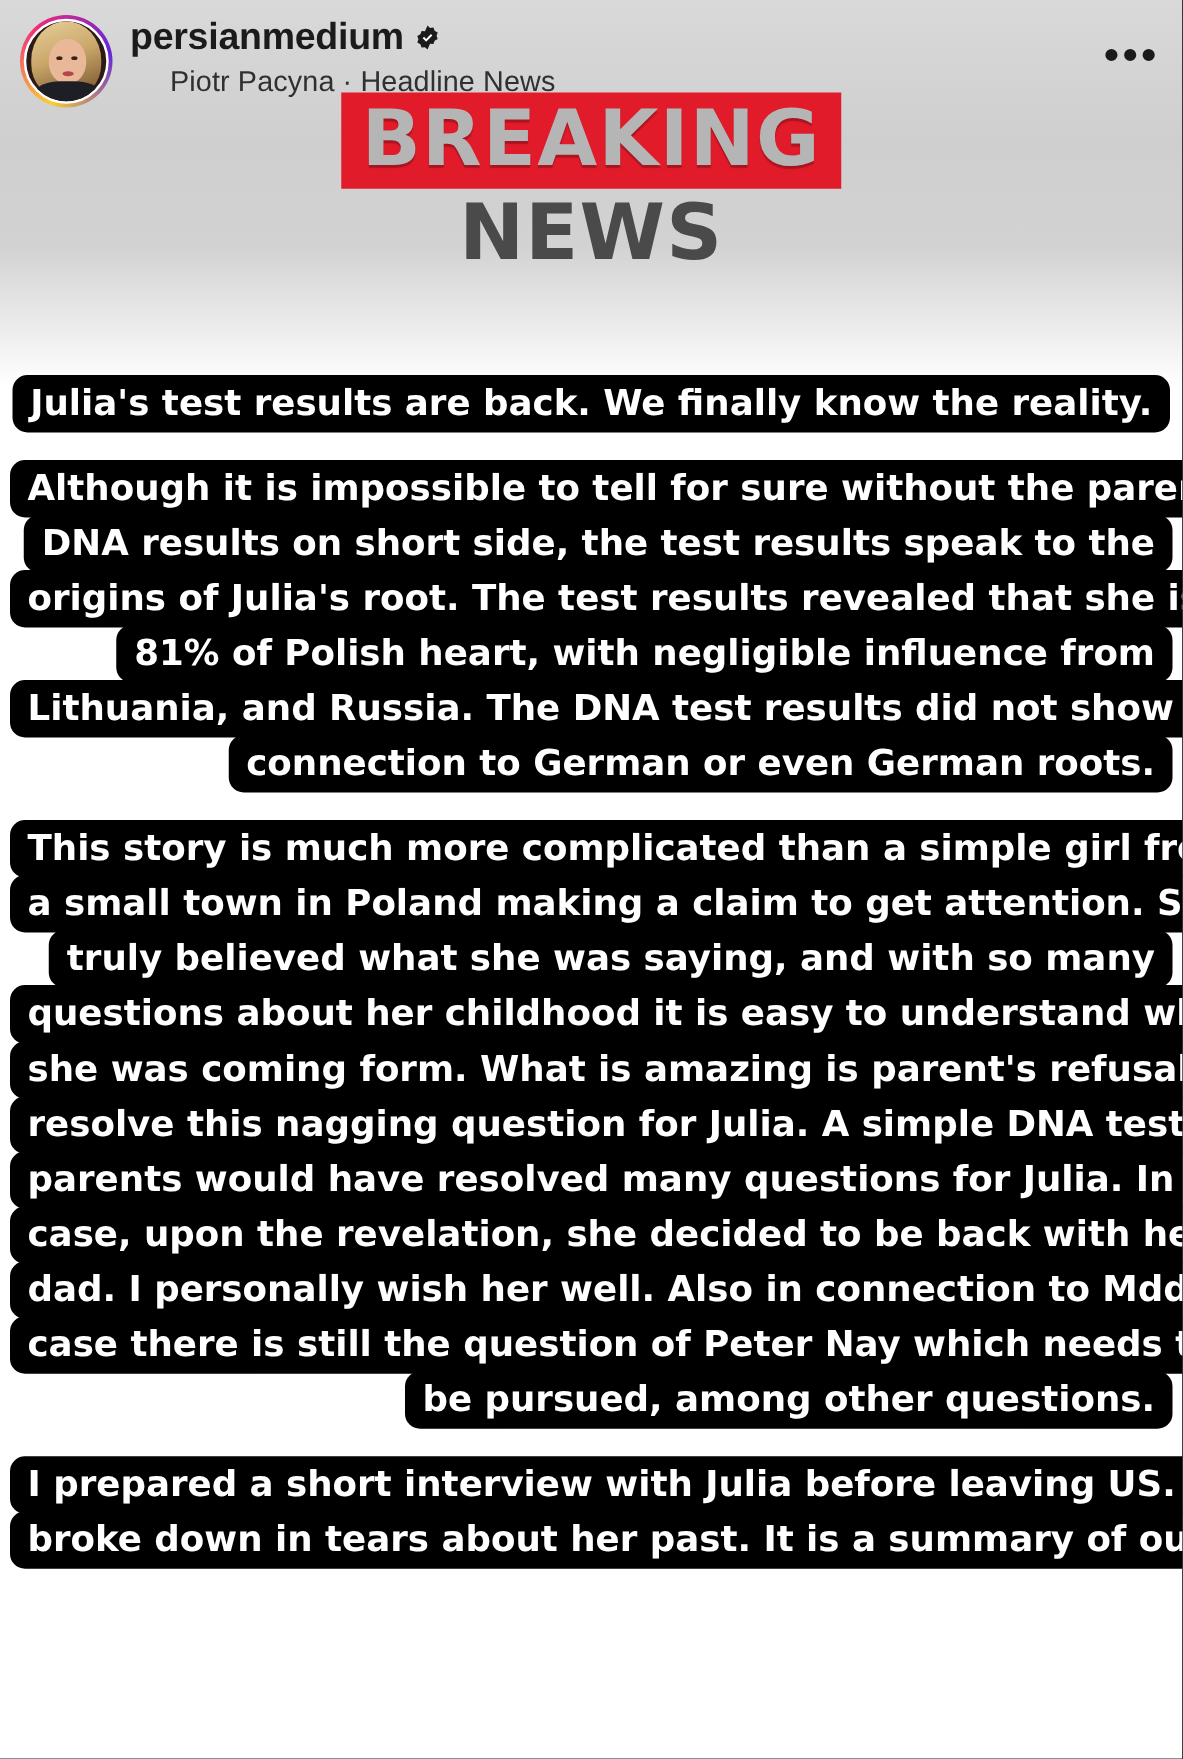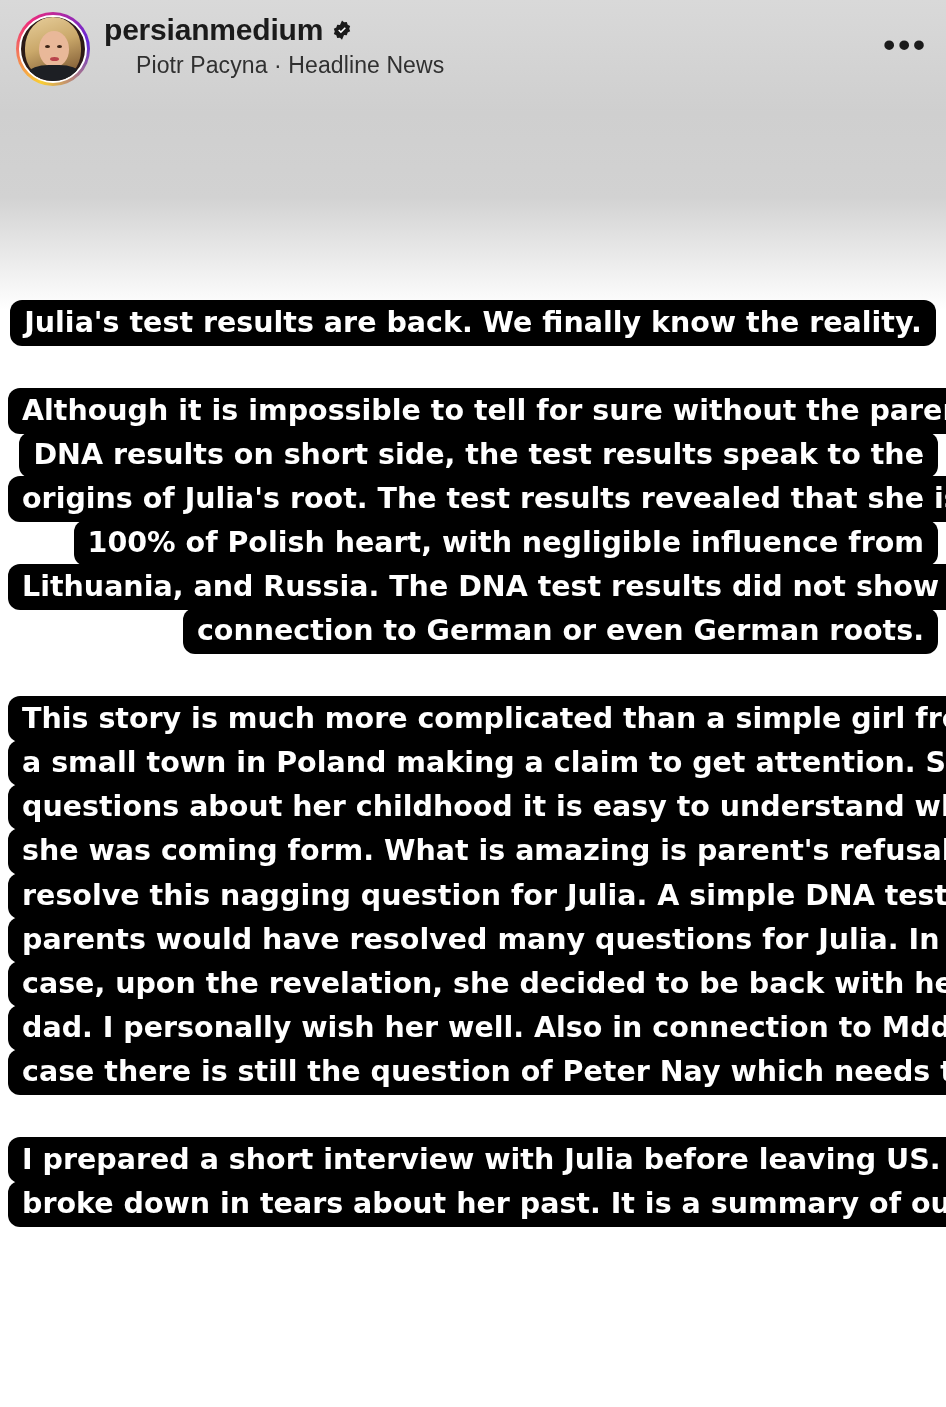--- a/index.html
+++ b/index.html
@@ -172,21 +172,21 @@
   .captions {
     position: absolute;
     top: 300px;
     left: 0;
     right: 0;
     padding: 0 8px;
     box-sizing: border-box;
     z-index: 10;
   }
   .cap-block {
-    margin-bottom: 44px;
+    margin-bottom: 24px;
   }
   .cap-block:last-child { margin-bottom: 0; }
   .cap-line {
     display: block;
     width: fit-content;
     max-width: 100%;
     background: #000;
     color: #fff;
     font-family: "DejaVu Sans", sans-serif;
     font-weight: 700;
@@ -226,43 +226,51 @@
           <path fill="#1b1b1b" d="M12 1.5l2.2 2.1 3-.3 1 2.9 2.7 1.4-1 2.9 1 2.9-2.7 1.4-1 2.9-3-.3L12 22.5l-2.2-2.1-3 .3-1-2.9L3.1 16.4l1-2.9-1-2.9 2.7-1.4 1-2.9 3 .3z"></path>
           <path fill="#ffffff" d="M10.8 15.6l-3-3 1.2-1.2 1.8 1.8 4.2-4.2 1.2 1.2z"></path>
         </svg>
       </div>
       <div class="subline">Piotr Pacyna · Headline News</div>
     </div>
 
     <div class="more-btn">•••</div>
   </div>
 
+  <div class="breaking-wrap">
+    <div class="breaking-box">
+      <div class="breaking-text">BREAKING</div>
+    </div>
+    <div class="news-text">NEWS</div>
+  </div>
 
   <div class="captions" id="captions">
       <div class="cap-block">
         <span class="cap-line al-center">Julia's test results are back. We finally know the reality.</span>
       </div>
       <div class="cap-block">
         <span class="cap-line al-left">Although it is impossible to tell for sure without the parent's</span>
         <span class="cap-line al-right">DNA results on short side, the test results speak to the</span>
         <span class="cap-line al-left">origins of Julia's root. The test results revealed that she is a</span>
-        <span class="cap-line al-right">100% of Polish heart, with negligible influence from</span>
+        <span class="cap-line al-right">81% of Polish heart, with negligible influence from</span>
         <span class="cap-line al-left">Lithuania, and Russia. The DNA test results did not show any</span>
         <span class="cap-line al-right">connection to German or even German roots.</span>
       </div>
       <div class="cap-block">
         <span class="cap-line al-right">This story is much more complicated than a simple girl from</span>
         <span class="cap-line al-right">a small town in Poland making a claim to get attention. She</span>
+        <span class="cap-line al-right">truly believed what she was saying, and with so many</span>
         <span class="cap-line al-left">questions about her childhood it is easy to understand where</span>
         <span class="cap-line al-left">she was coming form. What is amazing is parent's refusal to</span>
         <span class="cap-line al-left">resolve this nagging question for Julia. A simple DNA test by</span>
         <span class="cap-line al-left">parents would have resolved many questions for Julia. In any</span>
         <span class="cap-line al-right">case, upon the revelation, she decided to be back with her</span>
         <span class="cap-line al-left">dad. I personally wish her well. Also in connection to Mddy's</span>
         <span class="cap-line al-right">case there is still the question of Peter Nay which needs to</span>
+        <span class="cap-line al-right">be pursued, among other questions.</span>
       </div>
       <div class="cap-block">
         <span class="cap-line al-left">I prepared a short interview with Julia before leaving US. She</span>
         <span class="cap-line al-right">broke down in tears about her past. It is a summary of our</span>
       </div>
     </div>
 
 </div>
 
 </body></html>

